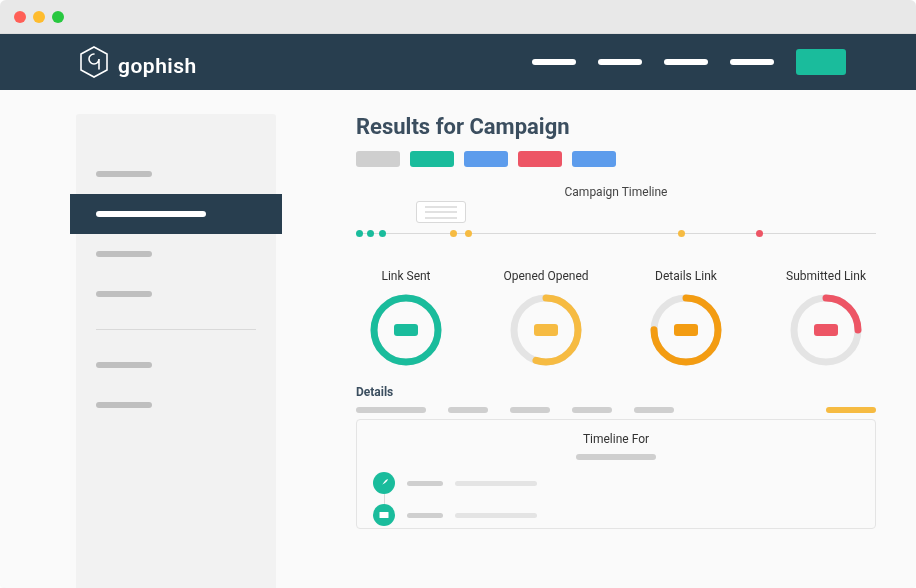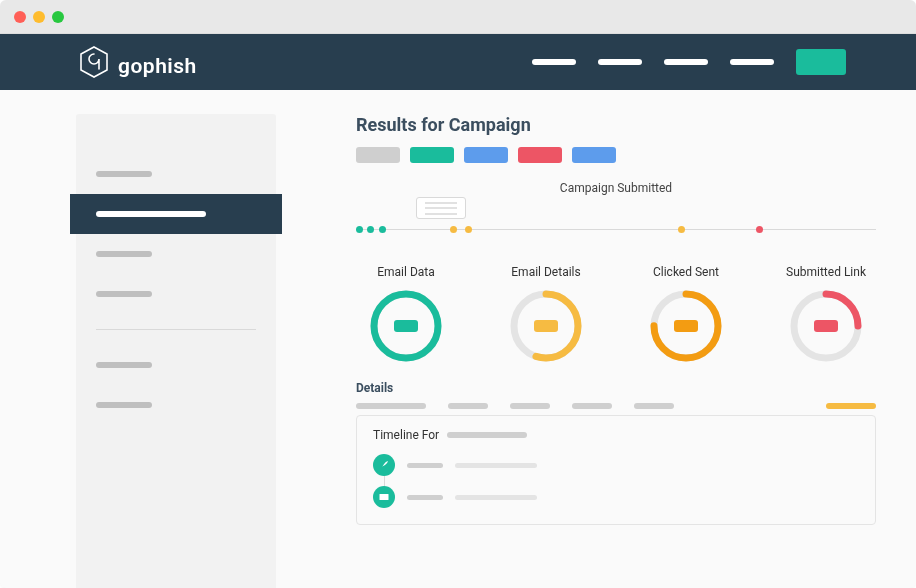--- a/index.html
+++ b/index.html
@@ -36,21 +36,21 @@
   
   .sidebar { width: 210px; background: #f2f2f2; border-radius: 3px; padding-top: 40px; height: 480px; }
   .side-item { height: 40px; display: flex; align-items: center; padding: 0 20px; }
   .side-item .bar { width: 56px; height: 6px; background: #bfbfbf; border-radius: 3px; }
   .side-item.active { background: #283e4f; margin: 0 -6px; padding: 0 26px; }
   .side-item.active .bar { background: #fff; width: 110px; }
   .side-sep { height: 1px; background: #d9d9d9; margin: 15px 20px; }
 
   
   .main { flex: 1; padding-right: 40px; }
-  h2 { color: #3b4e5f; font-size: 18px; font-weight: 700; margin-bottom: 12px; }
+  h2 { color: #3b4e5f; font-size: 22px; font-weight: 700; margin-bottom: 12px; }
   h3 { color: #3b4e5f; font-size: 12px; font-weight: 700; margin: 18px 0 8px; }
 
   .btn-row { display: flex; gap: 10px; margin-bottom: 18px; }
   .btn { width: 44px; height: 16px; border-radius: 3px; }
   .btn.gray  { background: #cfcfcf; }
   .btn.green { background: #1abc9c; }
   .btn.blue  { background: #5d9cec; }
   .btn.red   { background: #ed5565; }
 
   .timeline-label { text-align: center; font-size: 12px; color: #444; margin-bottom: 2px; }
@@ -79,21 +79,21 @@
   }
 
   .detail-header { display:flex; gap: 22px; align-items:center; margin-bottom:6px; }
   .dh-bar { height: 6px; border-radius: 3px; background:#cfcfcf; }
   .dh-bar.orange { background:#f6bb42; }
 
   .detail-box {
     border:1px solid #e4e4e4; border-radius:4px; padding: 12px 16px 20px;
     height: 110px; overflow: hidden;
   }
-  .detail-title { font-size: 12px; color:#333; display:flex; align-items:center; gap:8px; margin-bottom: 12px;}
+  .detail-title { font-size: 12px; color:#333; display:flex; align-items:center; gap:8px; margin-bottom: 12px; flex-direction: column;}
   .tl-row { display:flex; align-items:center; gap:12px; margin: 10px 0; position:relative;}
   .tl-icon { width:22px; height:22px; border-radius:50%; background:#1abc9c; position:relative; flex-shrink:0;}
   .tl-icon svg { position:absolute; top:50%; left:50%; transform:translate(-50%,-50%); }
   .tl-vert { position:absolute; left:11px; top:22px; width:1px; height:20px; background:#d9d9d9;}
   .tl-bar1 { width:36px; height:5px; background:#cfcfcf; border-radius:3px;}
   .tl-bar2 { width:82px; height:5px; background:#e4e4e4; border-radius:3px;}
 </style>
 </head>
 <body>
 
@@ -151,62 +151,62 @@
       <h2>Results for Campaign</h2>
 
       <div class="btn-row" id="btn-row">
           <div class="btn gray"></div>
           <div class="btn green"></div>
           <div class="btn blue"></div>
           <div class="btn red"></div>
           <div class="btn blue"></div>
         </div>
 
-      <div class="timeline-label">Campaign Submitted</div>
+      <div class="timeline-label">Campaign Timeline</div>
       <div class="timeline-wrap">
         <div class="timeline-popover">
           <div class="l"></div>
             <div class="l"></div>
             <div class="l"></div>
         </div>
         <div class="timeline" id="timeline">
           <div class="line"></div>
         <div class="pt green" style="left: 0%;"></div>
             <div class="pt green" style="left: 2.2%;"></div>
             <div class="pt green" style="left: 4.4%;"></div>
             <div class="pt orange" style="left: 18%;"></div>
             <div class="pt orange" style="left: 21%;"></div>
             <div class="pt orange" style="left: 62%;"></div>
             <div class="pt red" style="left: 77%;"></div>
           </div>
       </div>
 
       <div class="stats" id="stats">
           <div class="stat">
-    <div class="stat-label">Email Data</div>
+    <div class="stat-label">Link Sent</div>
     <div class="donut">
       <svg width="74" height="74">
         <circle cx="37" cy="37" r="32" fill="none" stroke="#e4e4e4" stroke-width="7"></circle>
         <circle cx="37" cy="37" r="32" fill="none" stroke="#1abc9c" stroke-width="7" stroke-dasharray="201.06192982974676 201.06192982974676" stroke-linecap="round"></circle>
       </svg>
       <div class="chip" style="background:#1abc9c"></div>
     </div>
           </div>
           <div class="stat">
-    <div class="stat-label">Email Details</div>
+    <div class="stat-label">Opened Opened</div>
     <div class="donut">
       <svg width="74" height="74">
         <circle cx="37" cy="37" r="32" fill="none" stroke="#e4e4e4" stroke-width="7"></circle>
         <circle cx="37" cy="37" r="32" fill="none" stroke="#f6bb42" stroke-width="7" stroke-dasharray="110.58406140636073 201.06192982974676" stroke-linecap="round"></circle>
       </svg>
       <div class="chip" style="background:#f6bb42"></div>
     </div>
           </div>
           <div class="stat">
-    <div class="stat-label">Clicked Sent</div>
+    <div class="stat-label">Details Link</div>
     <div class="donut">
       <svg width="74" height="74">
         <circle cx="37" cy="37" r="32" fill="none" stroke="#e4e4e4" stroke-width="7"></circle>
         <circle cx="37" cy="37" r="32" fill="none" stroke="#f39c12" stroke-width="7" stroke-dasharray="150.79644737231007 201.06192982974676" stroke-linecap="round"></circle>
       </svg>
       <div class="chip" style="background:#f39c12"></div>
     </div>
           </div>
           <div class="stat">
     <div class="stat-label">Submitted Link</div>

